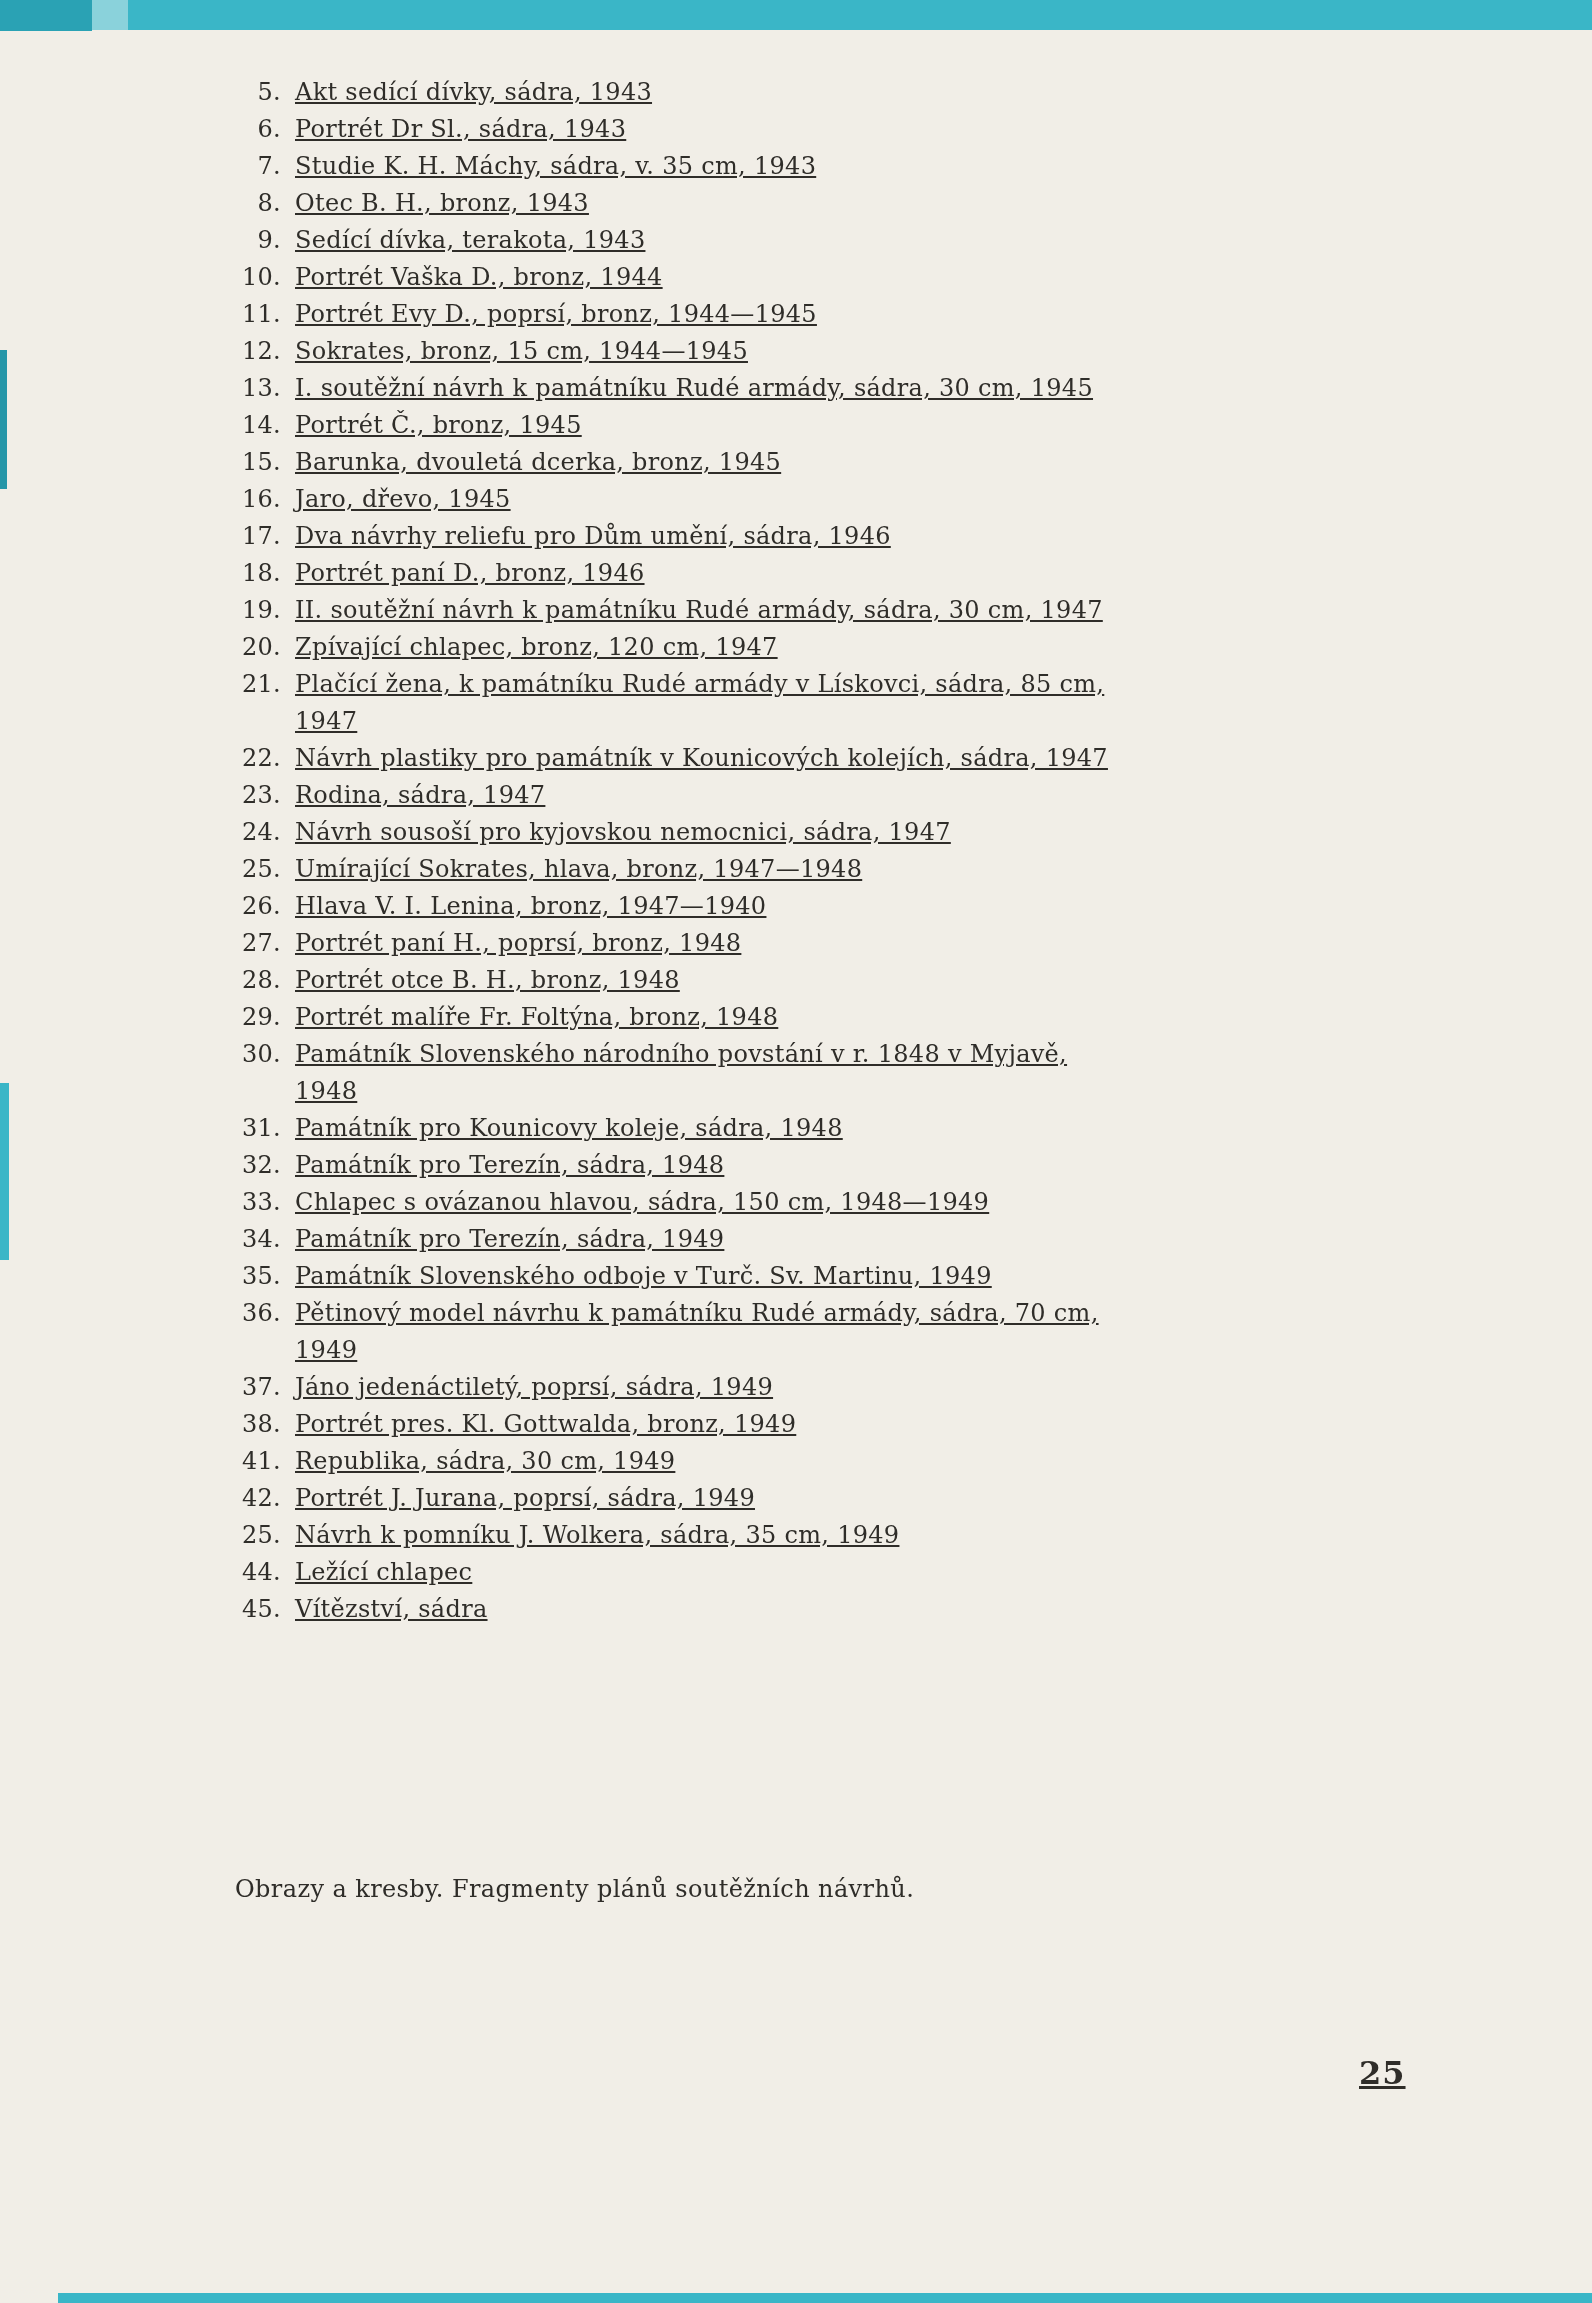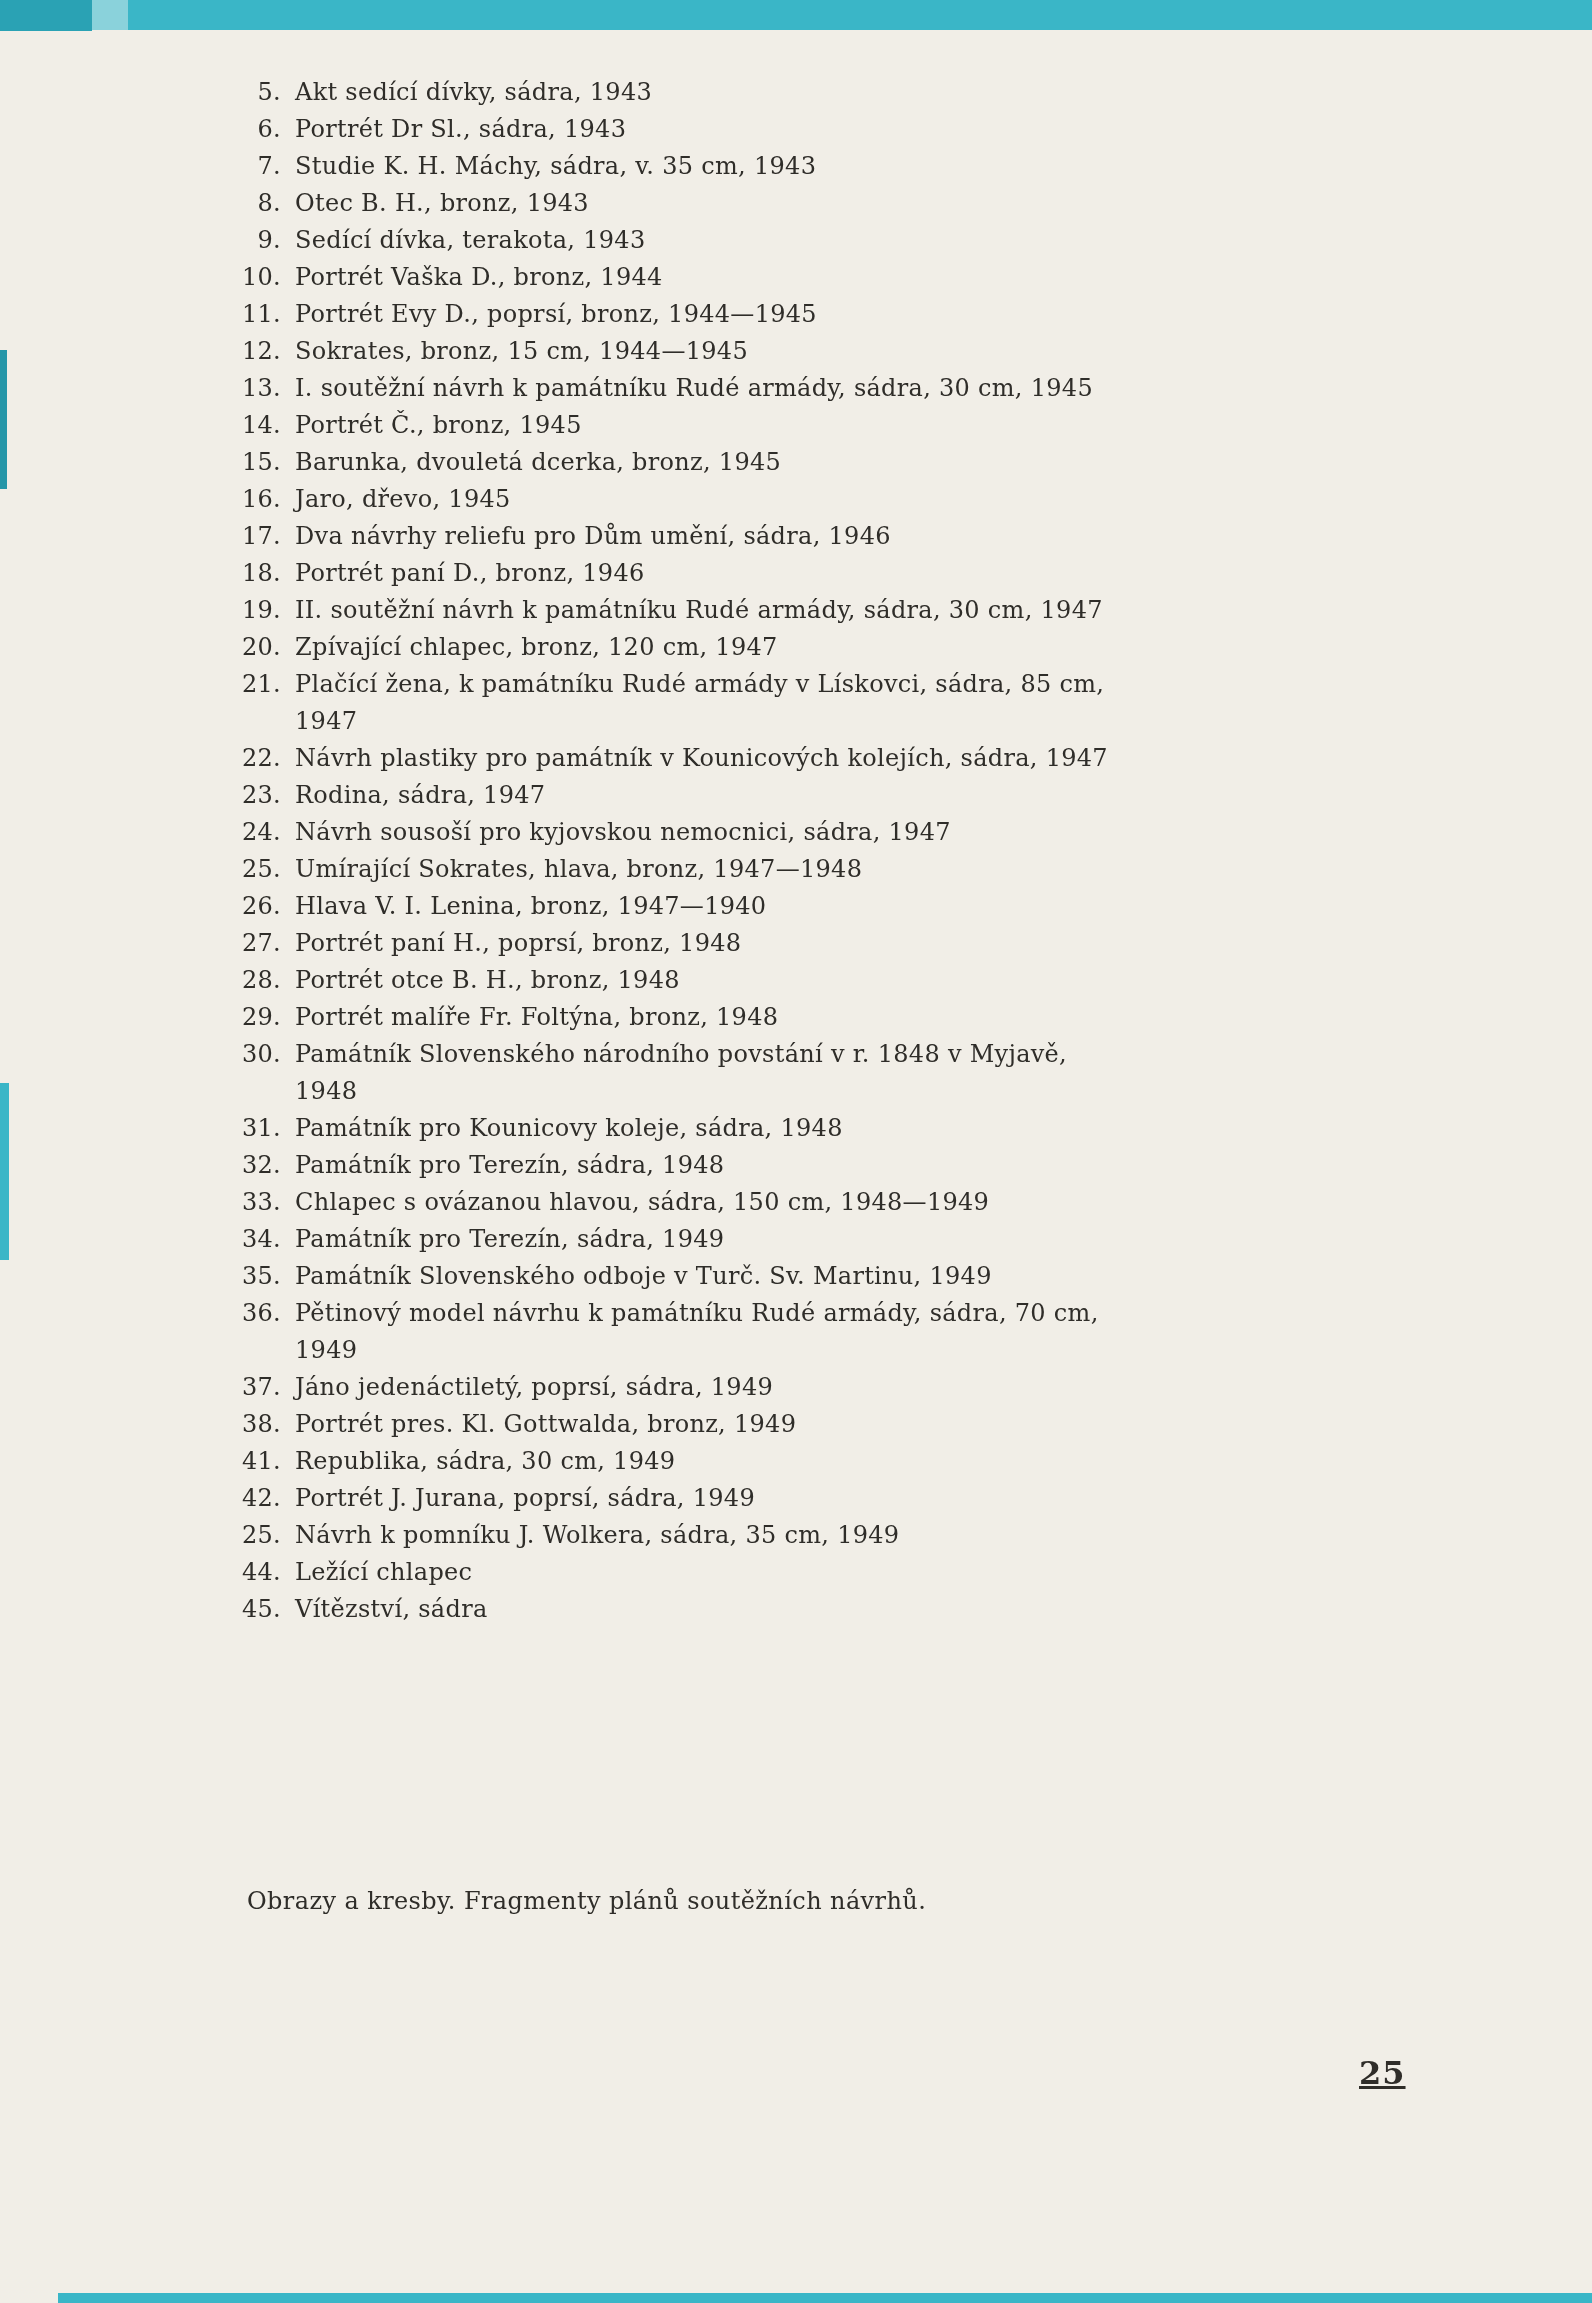--- a/index.html
+++ b/index.html
@@ -40,27 +40,28 @@
     display: flex;
     line-height: 37px;
   }
   .num {
     flex: 0 0 46px;
     text-align: right;
     padding-right: 14px;
   }
   .txt {
     white-space: pre-wrap;
+    text-decoration: underline;
   }
 
   .footer-line {
     position: absolute;
     left: 235px;
     top: 1875px;
-    margin: 12px;
+    margin: 0;
     font-size: 24px;
     letter-spacing: 0.4px;
   }
 
   .page-number {
     position: absolute;
     left: 1359px;
     top: 2054px;
     font-size: 32px;
     font-weight: bold;

